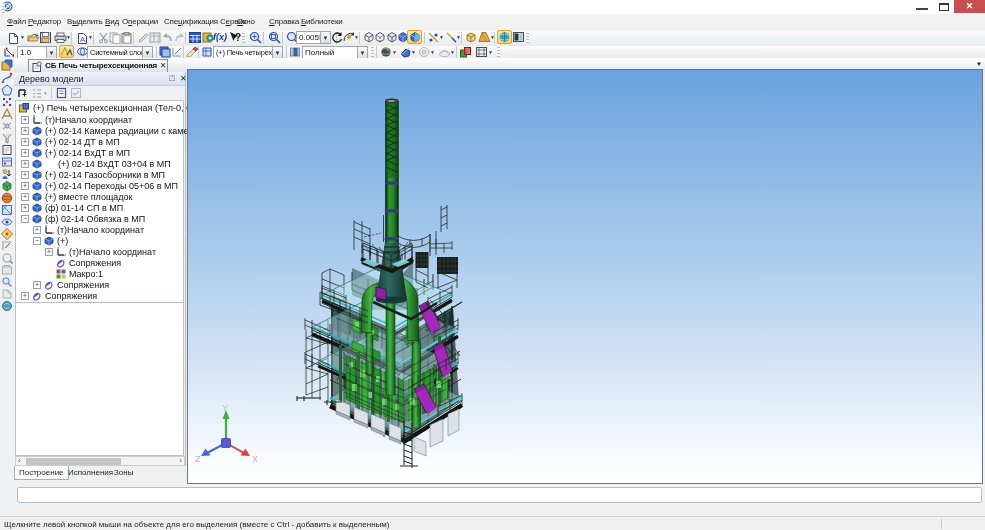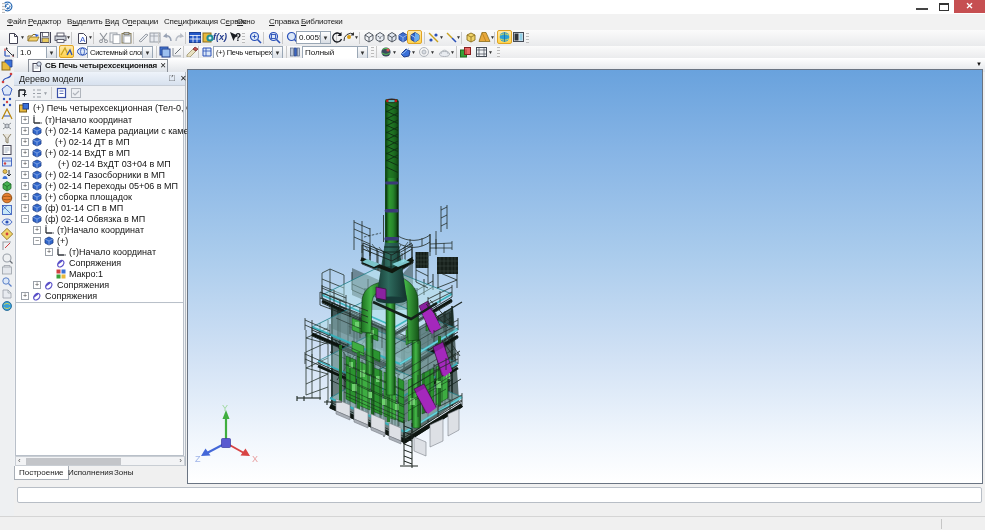--- a/index.html
+++ b/index.html
@@ -486,21 +486,21 @@
           <path d="M1 3l4 2 4-2M5 5v4" fill="none" stroke="#9db8e8" stroke-width=".7"></path>
         </svg>
         <span style="position:absolute;left:29px">(+) 02-14 Камера радиации с камерами</span>
       </div>
 <div class="trow" style="top:35px">
         <div class="eb" style="left:5px">+</div>
         <svg class="ti" style="left:16px" viewBox="0 0 10 10">
           <path d="M1 3l4-2 4 2v4L5 9 1 7z" fill="#2f66cc" stroke="#1c3a80" stroke-width=".8"></path>
           <path d="M1 3l4 2 4-2M5 5v4" fill="none" stroke="#9db8e8" stroke-width=".7"></path>
         </svg>
-        <span style="position:absolute;left:39px">(+) 02-14 ДТ в МП</span>
+        <span style="position:absolute;left:29px">(+) 02-14 ДТ в МП</span>
       </div>
 <div class="trow" style="top:46px">
         <div class="eb" style="left:5px">+</div>
         <svg class="ti" style="left:16px" viewBox="0 0 10 10">
           <path d="M1 3l4-2 4 2v4L5 9 1 7z" fill="#2f66cc" stroke="#1c3a80" stroke-width=".8"></path>
           <path d="M1 3l4 2 4-2M5 5v4" fill="none" stroke="#9db8e8" stroke-width=".7"></path>
         </svg>
         <span style="position:absolute;left:29px">(+) 02-14 ВхДТ в МП</span>
       </div>
 <div class="trow" style="top:57px">
@@ -526,21 +526,21 @@
           <path d="M1 3l4 2 4-2M5 5v4" fill="none" stroke="#9db8e8" stroke-width=".7"></path>
         </svg>
         <span style="position:absolute;left:29px">(+) 02-14 Переходы 05+06 в МП</span>
       </div>
 <div class="trow" style="top:90px">
         <div class="eb" style="left:5px">+</div>
         <svg class="ti" style="left:16px" viewBox="0 0 10 10">
           <path d="M1 3l4-2 4 2v4L5 9 1 7z" fill="#2f66cc" stroke="#1c3a80" stroke-width=".8"></path>
           <path d="M1 3l4 2 4-2M5 5v4" fill="none" stroke="#9db8e8" stroke-width=".7"></path>
         </svg>
-        <span style="position:absolute;left:29px">(+) сборка площадок</span>
+        <span style="position:absolute;left:29px">(+) вместе площадок</span>
       </div>
 <div class="trow" style="top:101px">
         <div class="eb" style="left:5px">+</div>
         <svg class="ti" style="left:16px" viewBox="0 0 10 10">
           <path d="M1 3l4-2 4 2v4L5 9 1 7z" fill="#2f66cc" stroke="#1c3a80" stroke-width=".8"></path>
           <path d="M1 3l4 2 4-2M5 5v4" fill="none" stroke="#9db8e8" stroke-width=".7"></path>
         </svg>
         <span style="position:absolute;left:29px">(ф) 01-14 СП в МП</span>
       </div>
 <div class="trow" style="top:112px">
@@ -893,14 +893,15 @@
   <rect x="221.5" y="438.5" width="9" height="9" rx="1" fill="#5a5ad0" stroke="#3a3aa0" stroke-width="0.7"></rect>
   <text x="222" y="411" font-size="9" fill="#9fd89f" font-family="Liberation Sans">Y</text>
   <text x="195" y="462" font-size="9" fill="#9fb4e8" font-family="Liberation Sans">Z</text>
   <text x="252" y="462" font-size="9" fill="#e8a0a0" font-family="Liberation Sans">X</text>
  </g>
 </g>
 </svg>
 </div>
 <div id="propbar"></div>
 <div id="statusbar">
+ <div class="txt">Щелкните левой кнопкой мыши на объекте для его выделения (вместе с Ctrl - добавить к выделенным)</div>
  <div class="vsep" style="left:941px"></div>
 </div>
 
 </body></html>

